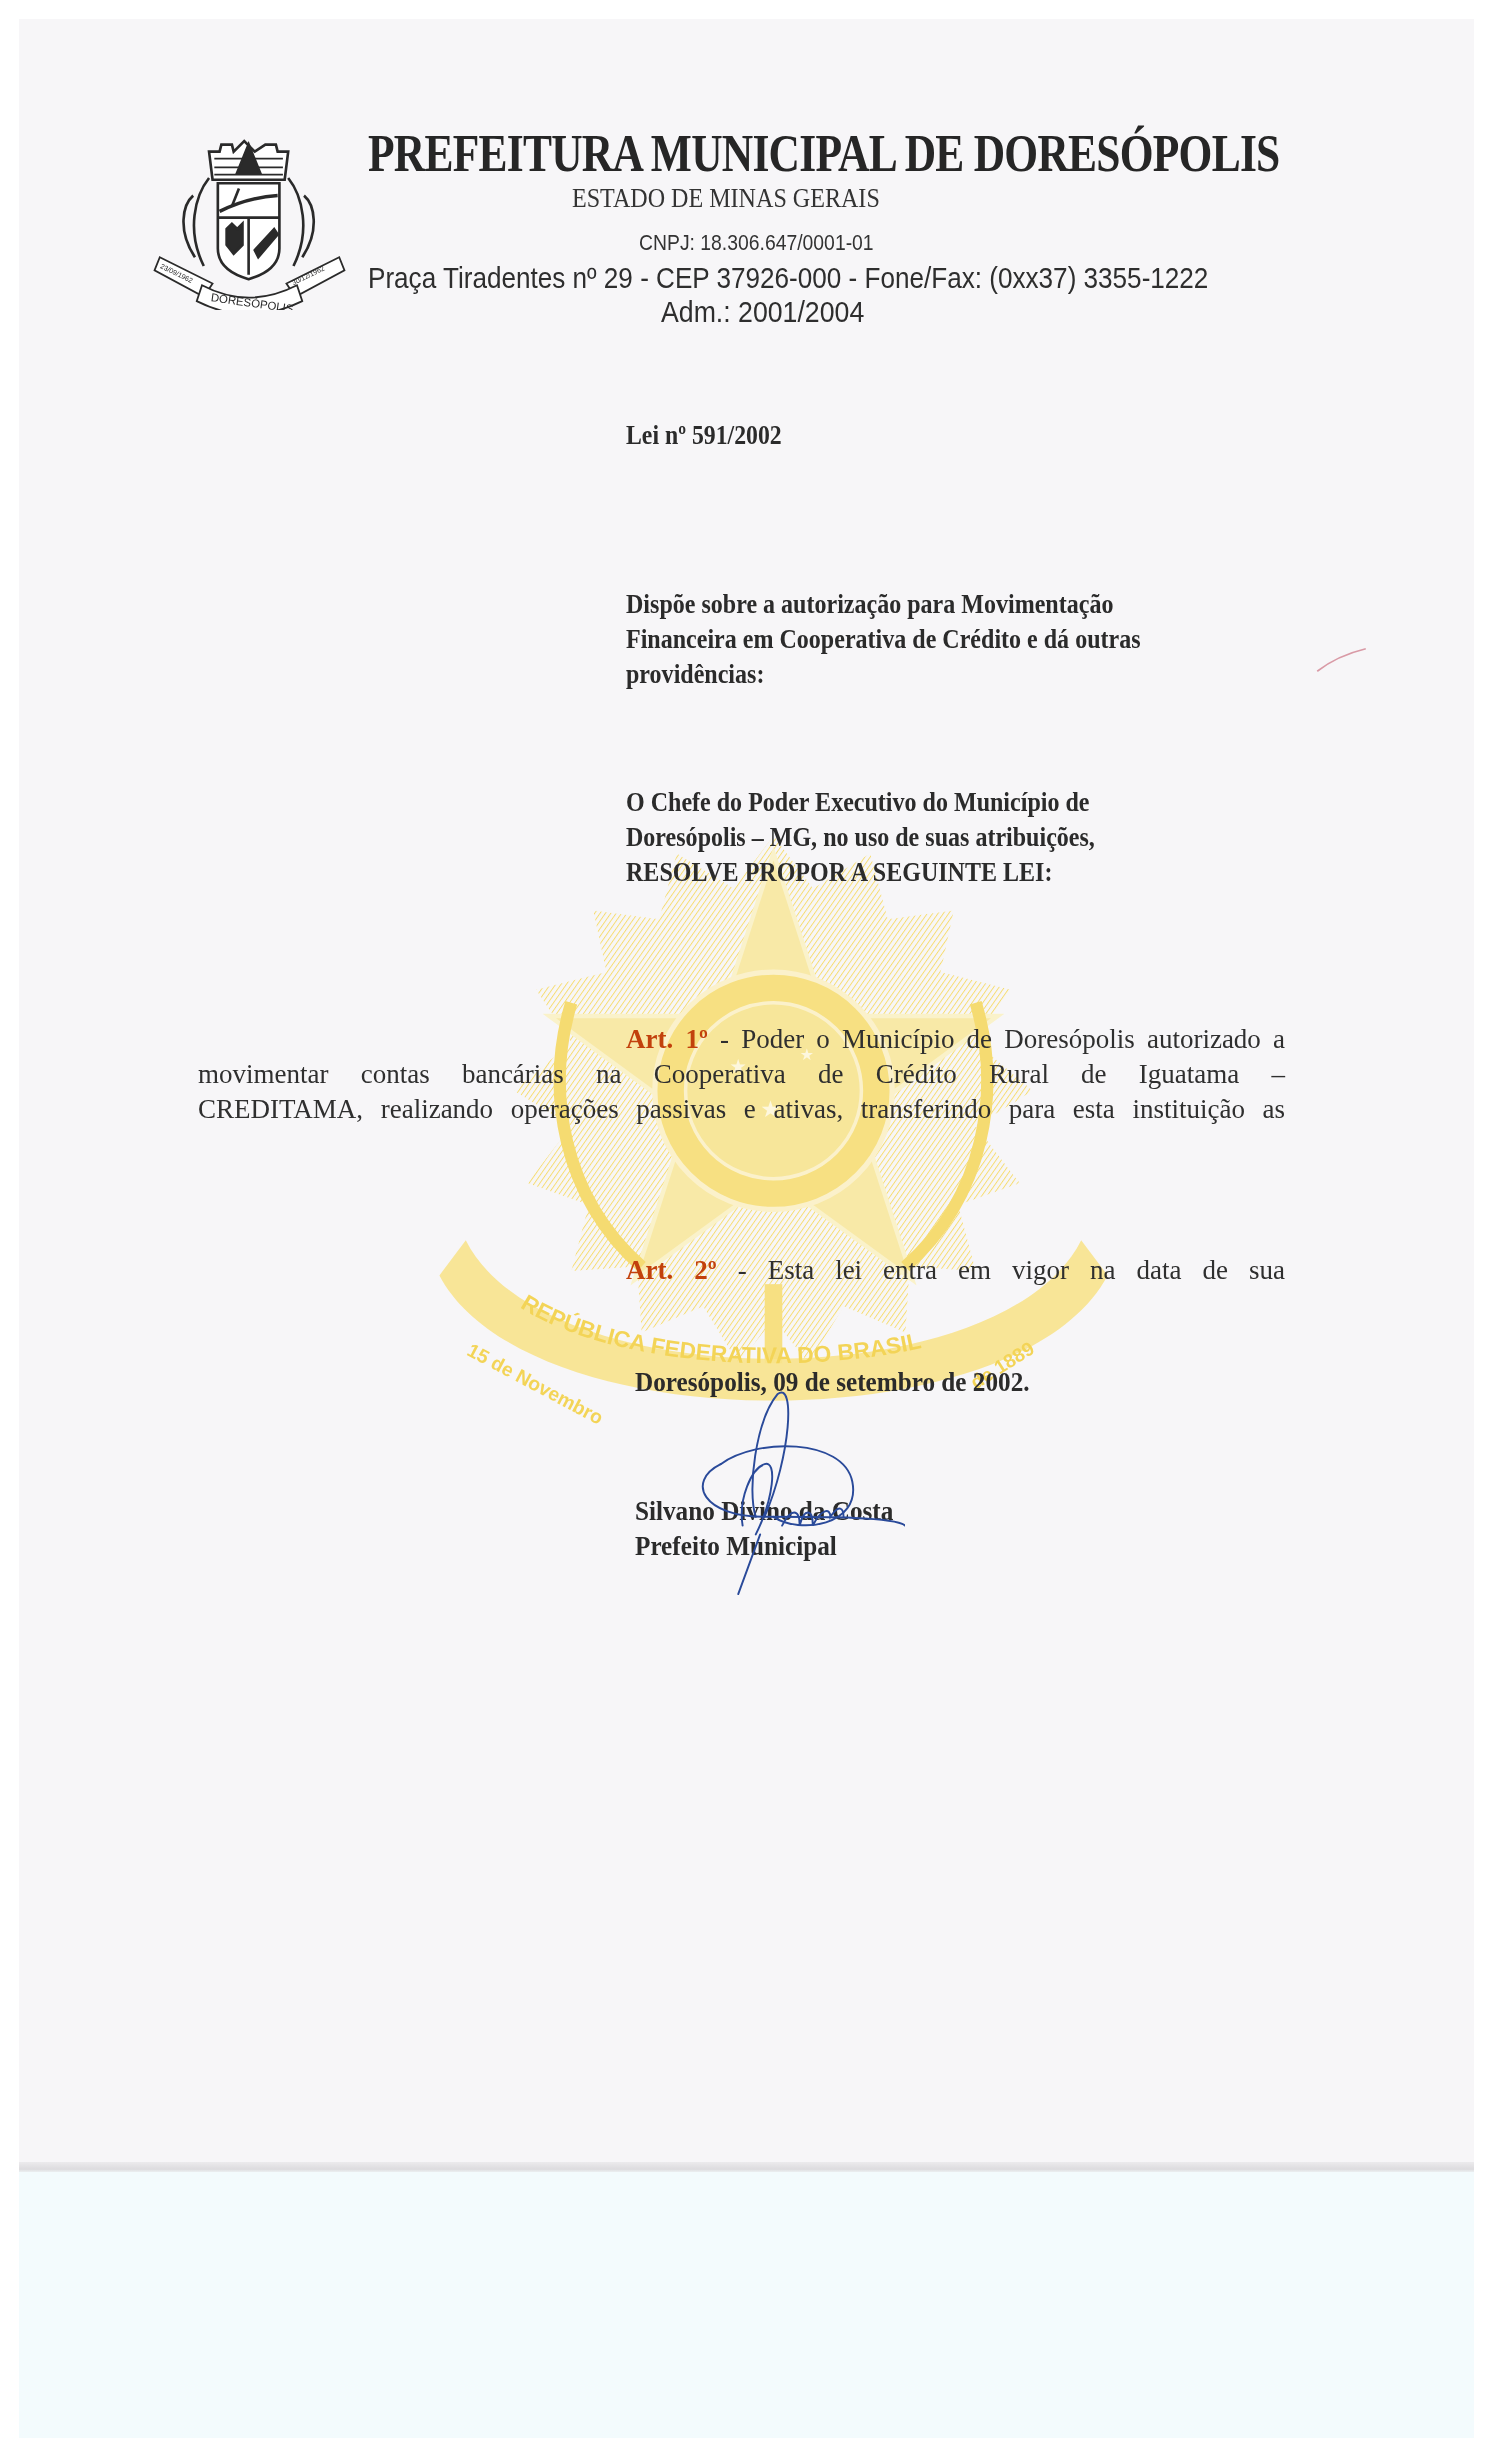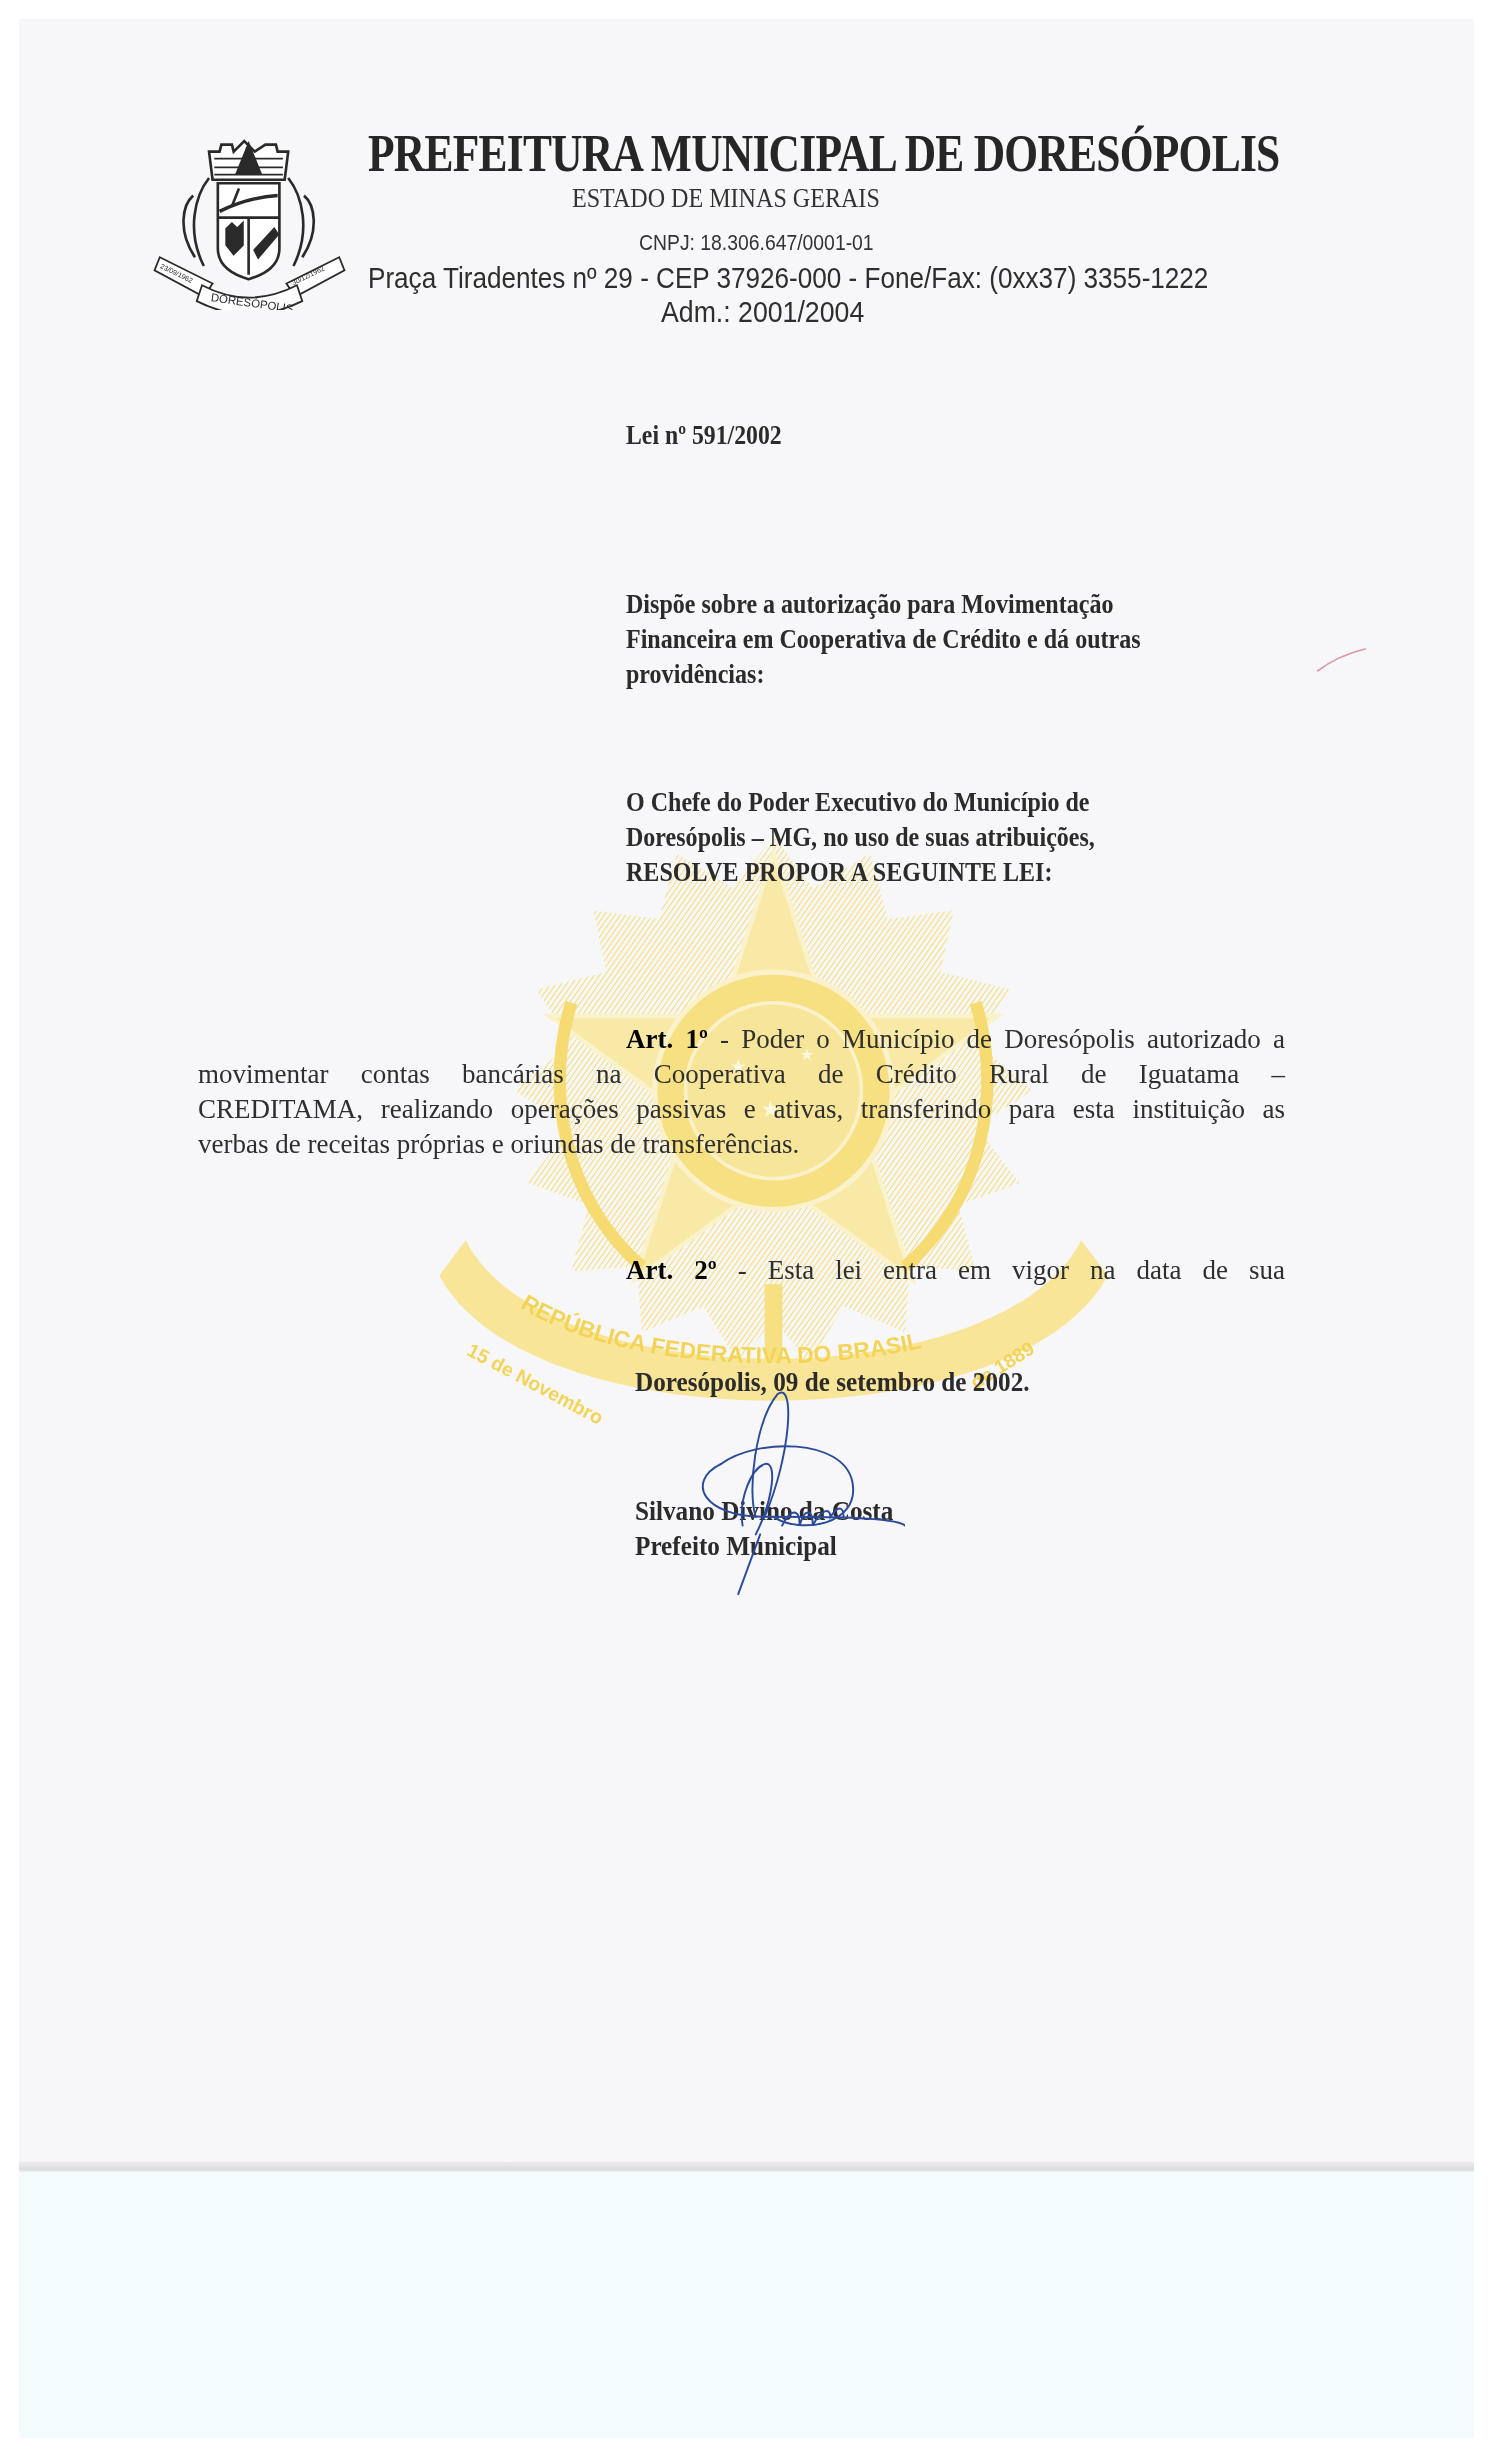--- a/index.html
+++ b/index.html
@@ -70,21 +70,21 @@
     font-size: 27px; font-weight: bold; line-height: 35px;
     transform: scaleX(0.89); transform-origin: left top;
   }
   .article {
     position: absolute; left: 198px; width: 1087px;
     font-size: 27px; line-height: 35px; color: #2f2f2f;
   }
   .article .line { display: block; text-align: justify; text-align-last: justify; white-space: normal; }
   .article .line.last { text-align-last: left; }
   .article .first { padding-left: 428px; }
-  .article b { color: #000000; }
+  .article b { color: #c2410c; }
   .art1 { top: 1022px; }
   .art2 { top: 1253px; }
 
   .date-line {
     left: 635px; top: 1366px; font-size: 28px; font-weight: bold;
     transform: scaleX(0.90); transform-origin: left top;
   }
   .signer-name {
     left: 635px; top: 1495px; font-size: 28px; font-weight: bold;
     transform: scaleX(0.90); transform-origin: left top;
@@ -182,21 +182,20 @@
 <div class="preamble">
   <div>O Chefe do Poder Executivo do Município de</div>
   <div>Doresópolis – MG, no uso de suas atribuições,</div>
   <div>RESOLVE PROPOR A SEGUINTE LEI:</div>
 </div>
 
 <div class="article art1">
   <span class="line first"><b>Art. 1º</b> <span>- Poder o Município de Doresópolis autorizado a</span></span>
   <span class="line">movimentar contas bancárias na Cooperativa de Crédito Rural de Iguatama –</span>
   <span class="line">CREDITAMA, realizando operações passivas e ativas, transferindo para esta instituição as</span>
-  <span class="line last">verbas de receitas próprias e oriundas de transferências.</span>
 </div>
 
 <div class="article art2">
   <span class="line first"><b>Art. 2º</b> <span>- Esta lei entra em vigor na data de sua</span></span>
 </div>
 
 <div class="abs date-line">Doresópolis, 09 de setembro de 2002.</div>
 <div class="abs signer-name">Silvano Divino da Costa</div>
 <div class="abs signer-role">Prefeito Municipal</div>
 

